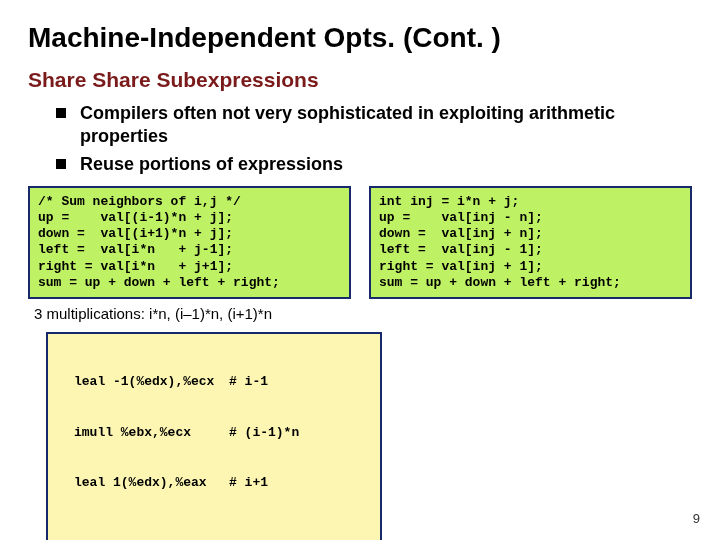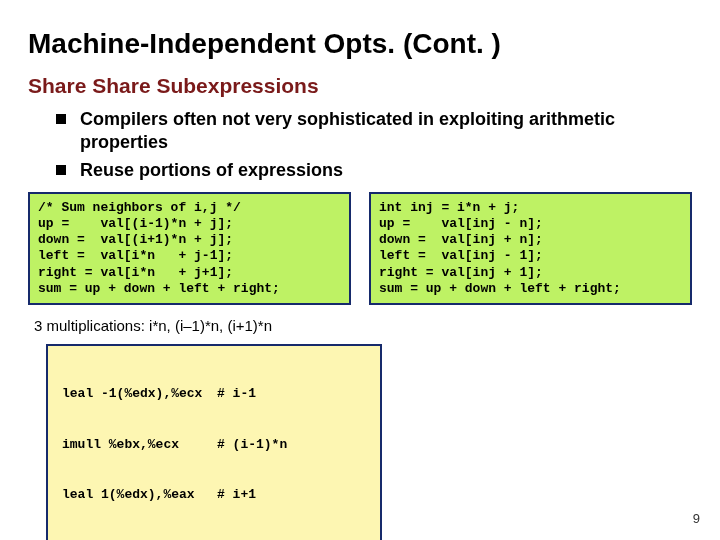--- a/index.html
+++ b/index.html
@@ -6,21 +6,21 @@
     margin: 0;
     padding: 0;
     width: 720px;
     height: 540px;
     background: #fff;
     font-family: Arial, Helvetica, sans-serif;
     color: #000;
     position: relative;
   }
   .slide {
-    padding: 28px 28px 0 28px;
+    padding: 22px 28px 0 28px;
     box-sizing: border-box;
     width: 720px;
     height: 540px;
     position: relative;
   }
   h1.title {
     font-size: 28px;
     font-weight: bold;
     margin: 0 0 14px 0;
     line-height: 1.15;
@@ -65,35 +65,35 @@
     padding: 6px 8px;
     font-family: "Courier New", Courier, monospace;
     font-size: 13px;
     font-weight: bold;
     white-space: pre;
     line-height: 1.25;
     color: #000;
   }
   .caption {
     font-size: 15px;
-    margin: 12px 0 10px 6px;
+    margin: 6px 0 10px 6px;
   }
   .asmbox {
     background: #fdf6b2;
     border: 2px solid #162a6b;
     padding: 6px 8px 6px 14px;
     font-family: "Courier New", Courier, monospace;
     font-size: 13px;
     font-weight: bold;
     white-space: pre;
     line-height: 1.3;
     width: 310px;
     margin-left: 18px;
   }
-  .asm-row { display: flex; }
+  .asm-row { display: flex; margin-left: 12px; }
   .asm-instr { flex: 0 0 155px; }
   .asm-comment { flex: 1; }
   .pagenum {
     position: absolute;
     right: 20px;
     bottom: 14px;
     font-size: 13px;
     color: #333;
   }
 </style>

